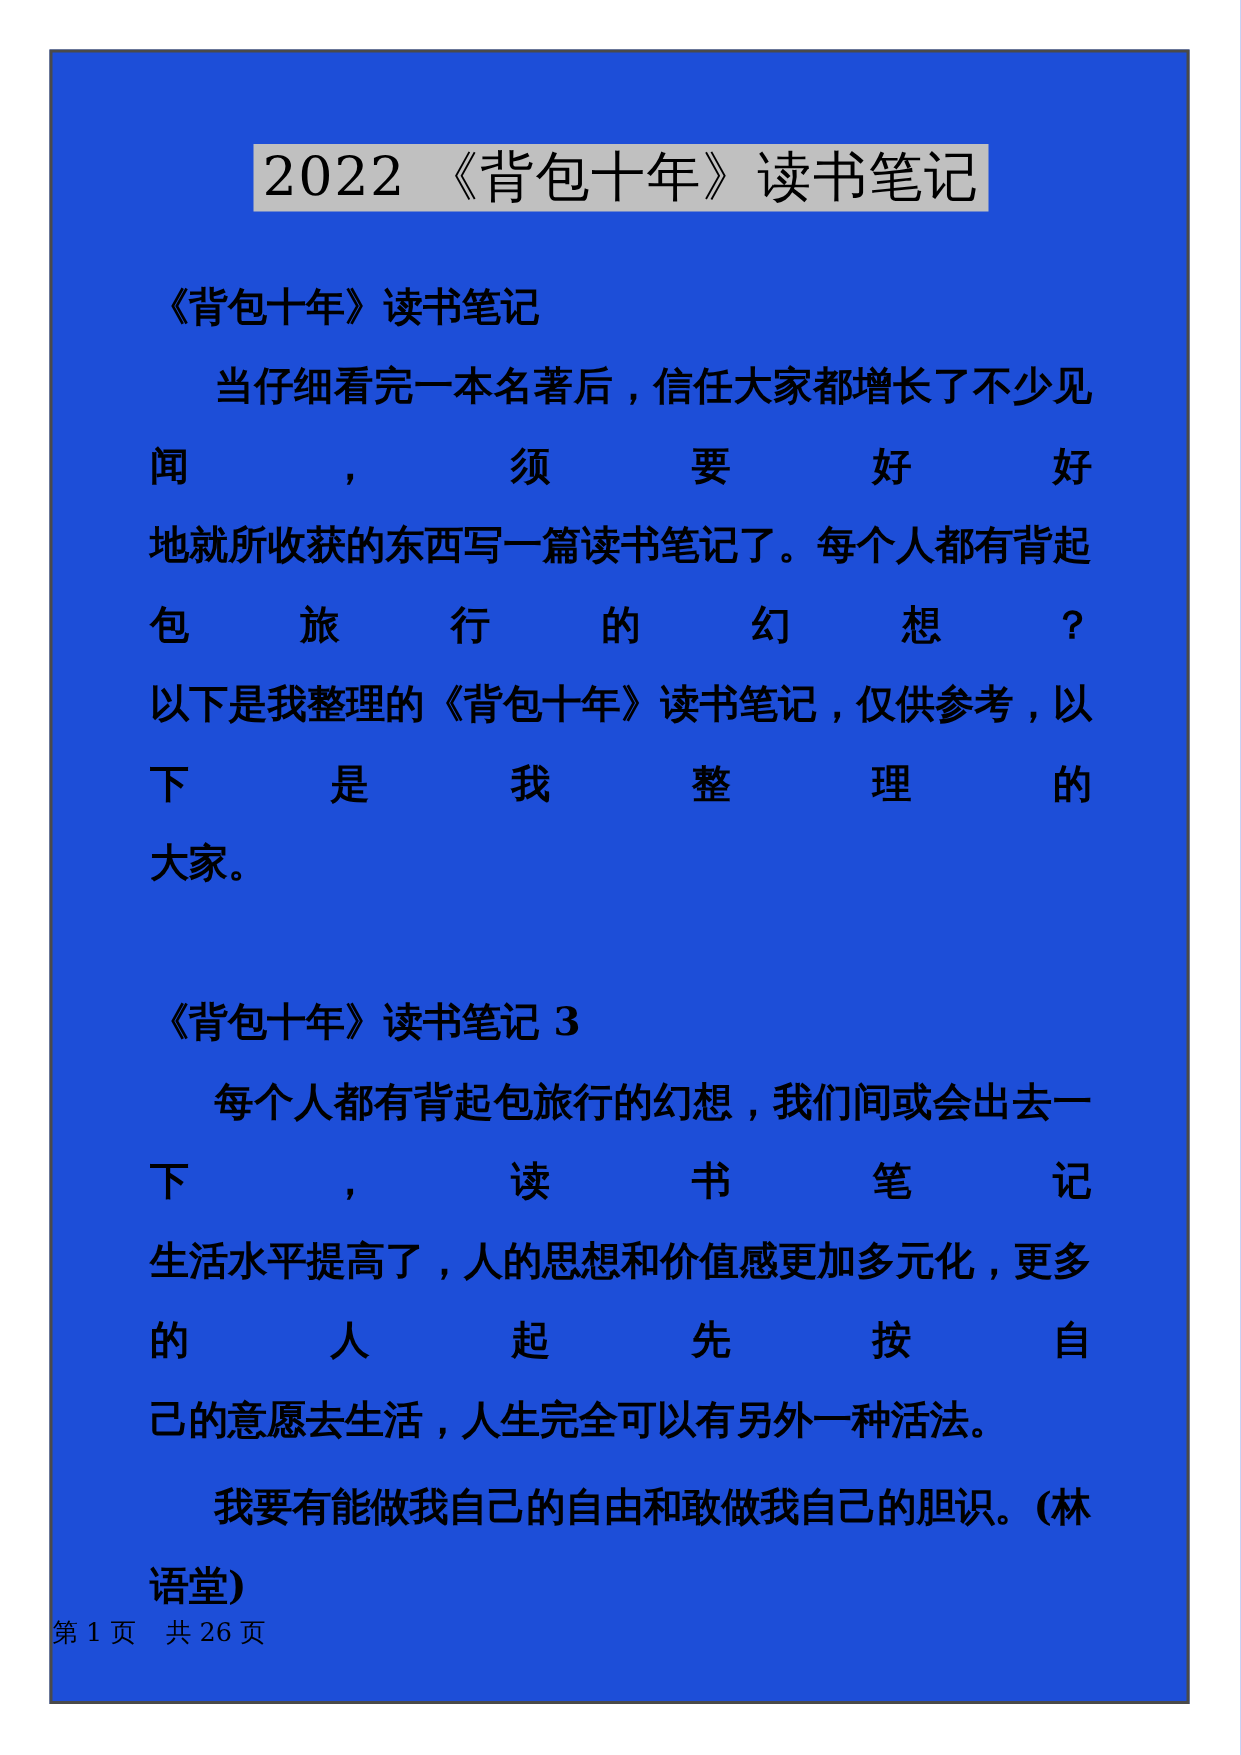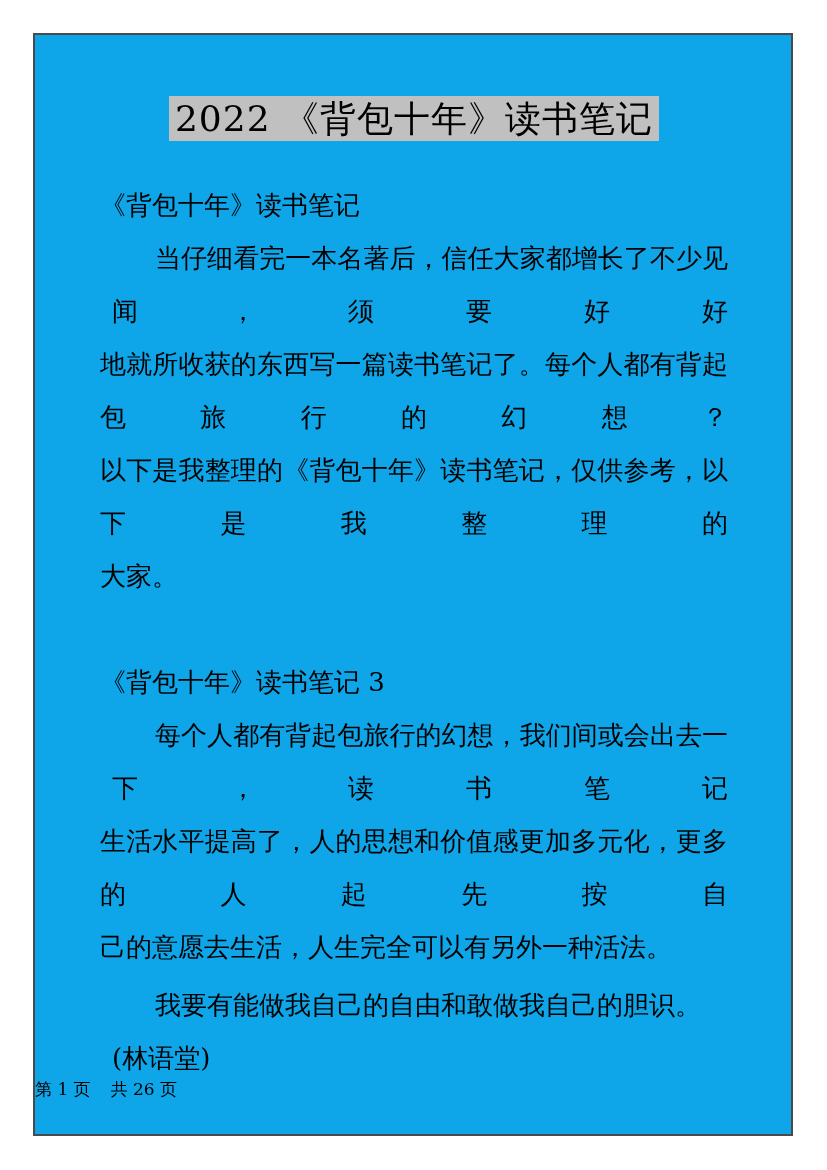--- a/index.html
+++ b/index.html
@@ -9,50 +9,51 @@
     font-family: "DejaVu Serif", serif;
     color: #000000;
     overflow: hidden;
     position: relative;
   }
   .page-frame {
     position: absolute;
     left: 33px; top: 33px;
     width: 760px; height: 1103px;
     border: 2px solid #4a4a4a;
-    background: #0ea5e9;
+    background: #1d4ed8;
     padding: 60px 63px 0 65px;
   }
   .doc-title {
     text-align: center;
     font-size: 36px;
     line-height: 48px;
     font-weight: 500;
     margin-bottom: 36px;
     letter-spacing: 1px;
   }
   .doc-title .hl {
     background: #c0c0c0;
     padding: 2px 6px;
   }
   .line {
     font-size: 26px;
     line-height: 53px;
     white-space: nowrap;
+    font-weight: bold;
   }
   .para .line { white-space: normal; }
   .jl {
     text-align: justify;
     text-align-last: justify;
   }
   .ll {
     text-align: left;
     text-align-last: left;
   }
-  .indent { text-indent: 43px; margin-left: 12px; }
+  .indent { text-indent: 43px; }
   .sec-heading { margin-top: 53px; }
   .quote-para { margin-top: 5px; }
   .page-footer {
     position: absolute;
     left: 0; bottom: 34px;
     width: 100%;
     text-align: left;
     font-size: 17px;
     line-height: 22px;
   }

